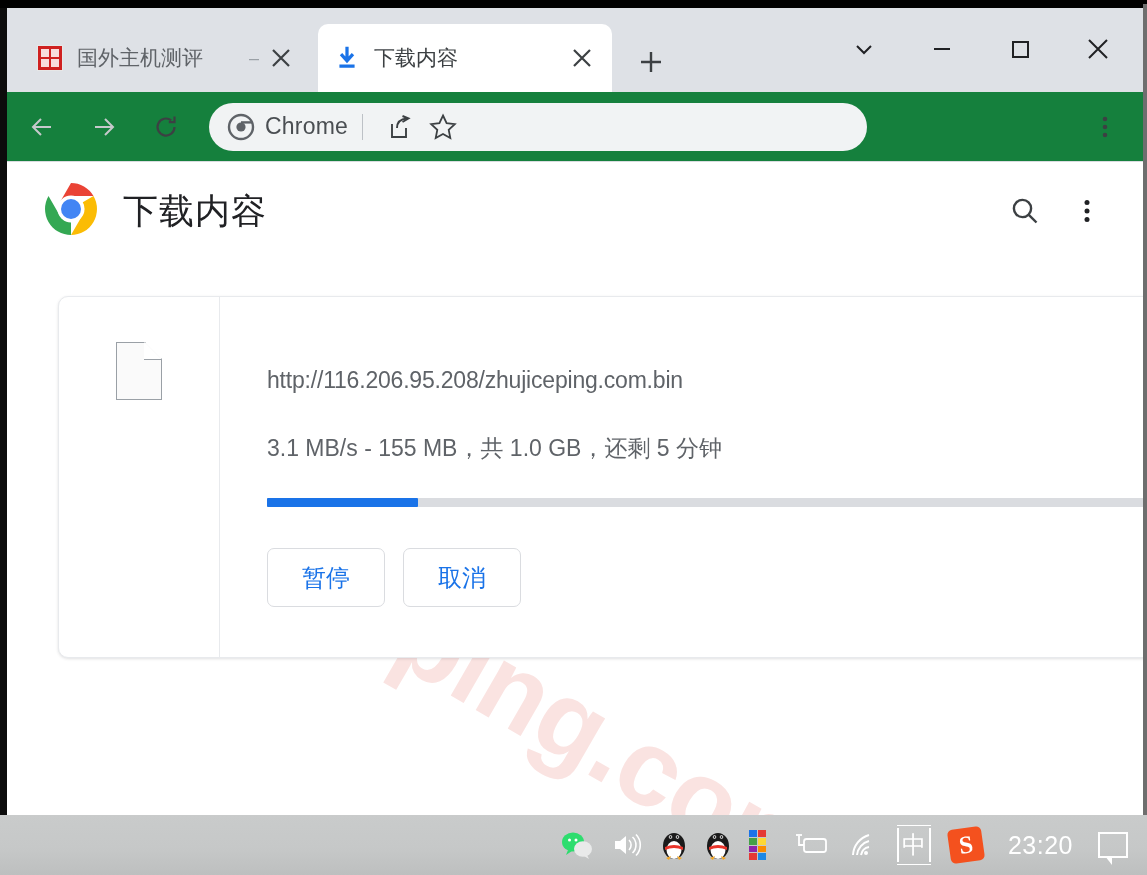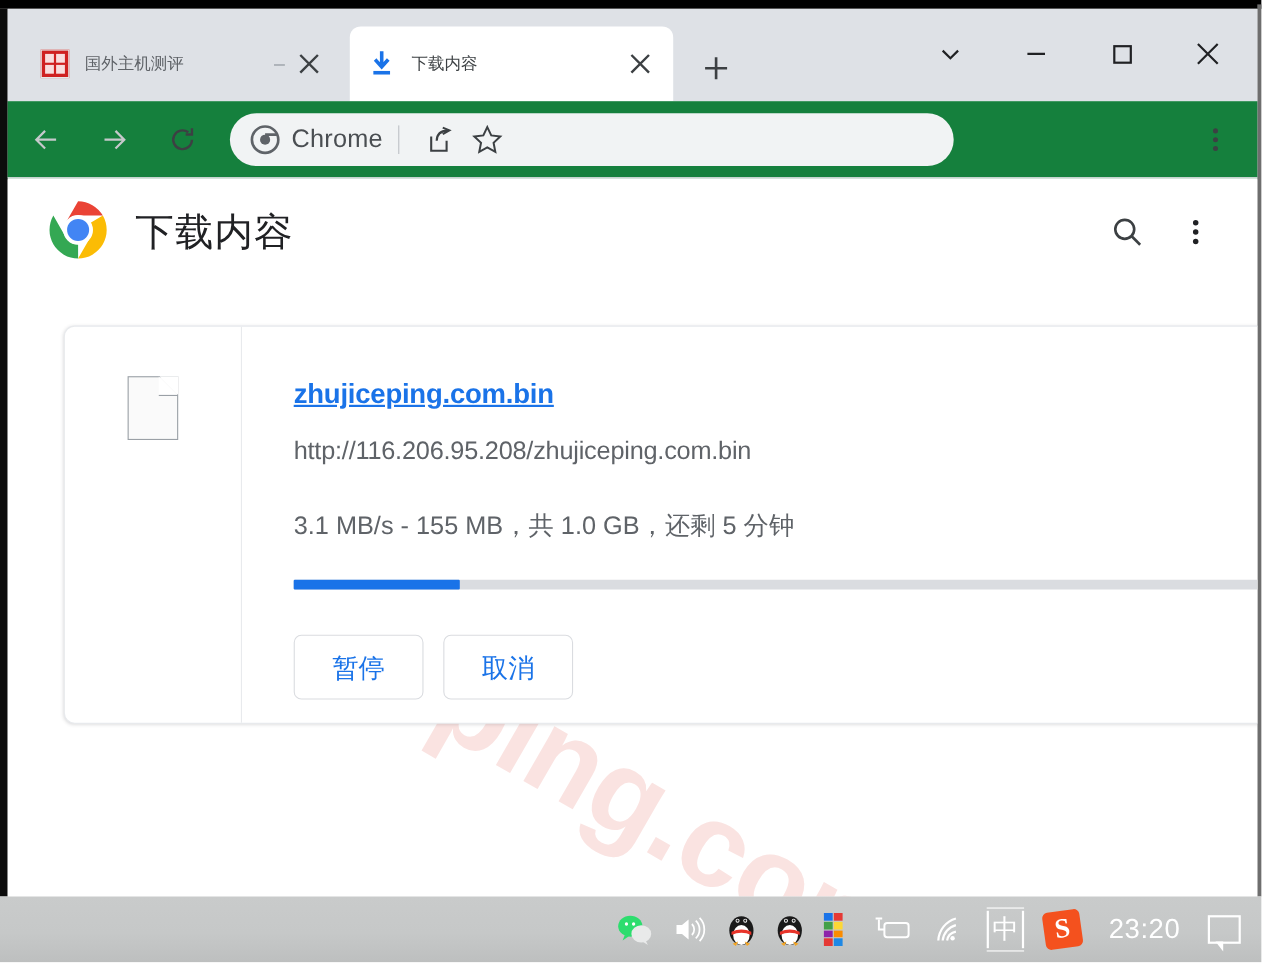--- a/index.html
+++ b/index.html
@@ -73,21 +73,21 @@
     gap: 2px;
     padding: 3px;
   }
   .seal-favicon i {
     background: #ffffff;
     opacity: .85;
     display: block;
   }
   .dl-favicon { display: block; }
   .tab-title {
-    font-size: 15px;
+    font-size: 21px;
     color: #3c4043;
     white-space: nowrap;
     overflow: hidden;
     flex: 1 1 auto;
   }
   .tab-title-dim { color: #5f6368; }
   .tab-close {
     width: 32px; height: 32px;
     flex: 0 0 auto;
     display: flex; align-items: center; justify-content: center;
@@ -520,21 +520,20 @@
     </div>
 
 
     <div class="dl-card">
       <div class="dl-icon-col">
         <span class="file-icon">
           <span class="file-corner"></span>
         </span>
       </div>
       <div class="dl-body">
-        <a class="dl-filename" href="#">zhujiceping.com.bin</a>
         <div class="dl-url">http://116.206.95.208/zhujiceping.com.bin</div>
         <div class="dl-status">3.1 MB/s - 155 MB，共 1.0 GB，还剩 5 分钟</div>
         <div class="progress-track">
           <div class="progress-fill" id="progress-fill" style="width: 17%;"></div>
         </div>
         <div class="dl-actions">
           <button class="dl-btn">暂停</button>
           <button class="dl-btn">取消</button>
         </div>
       </div>

